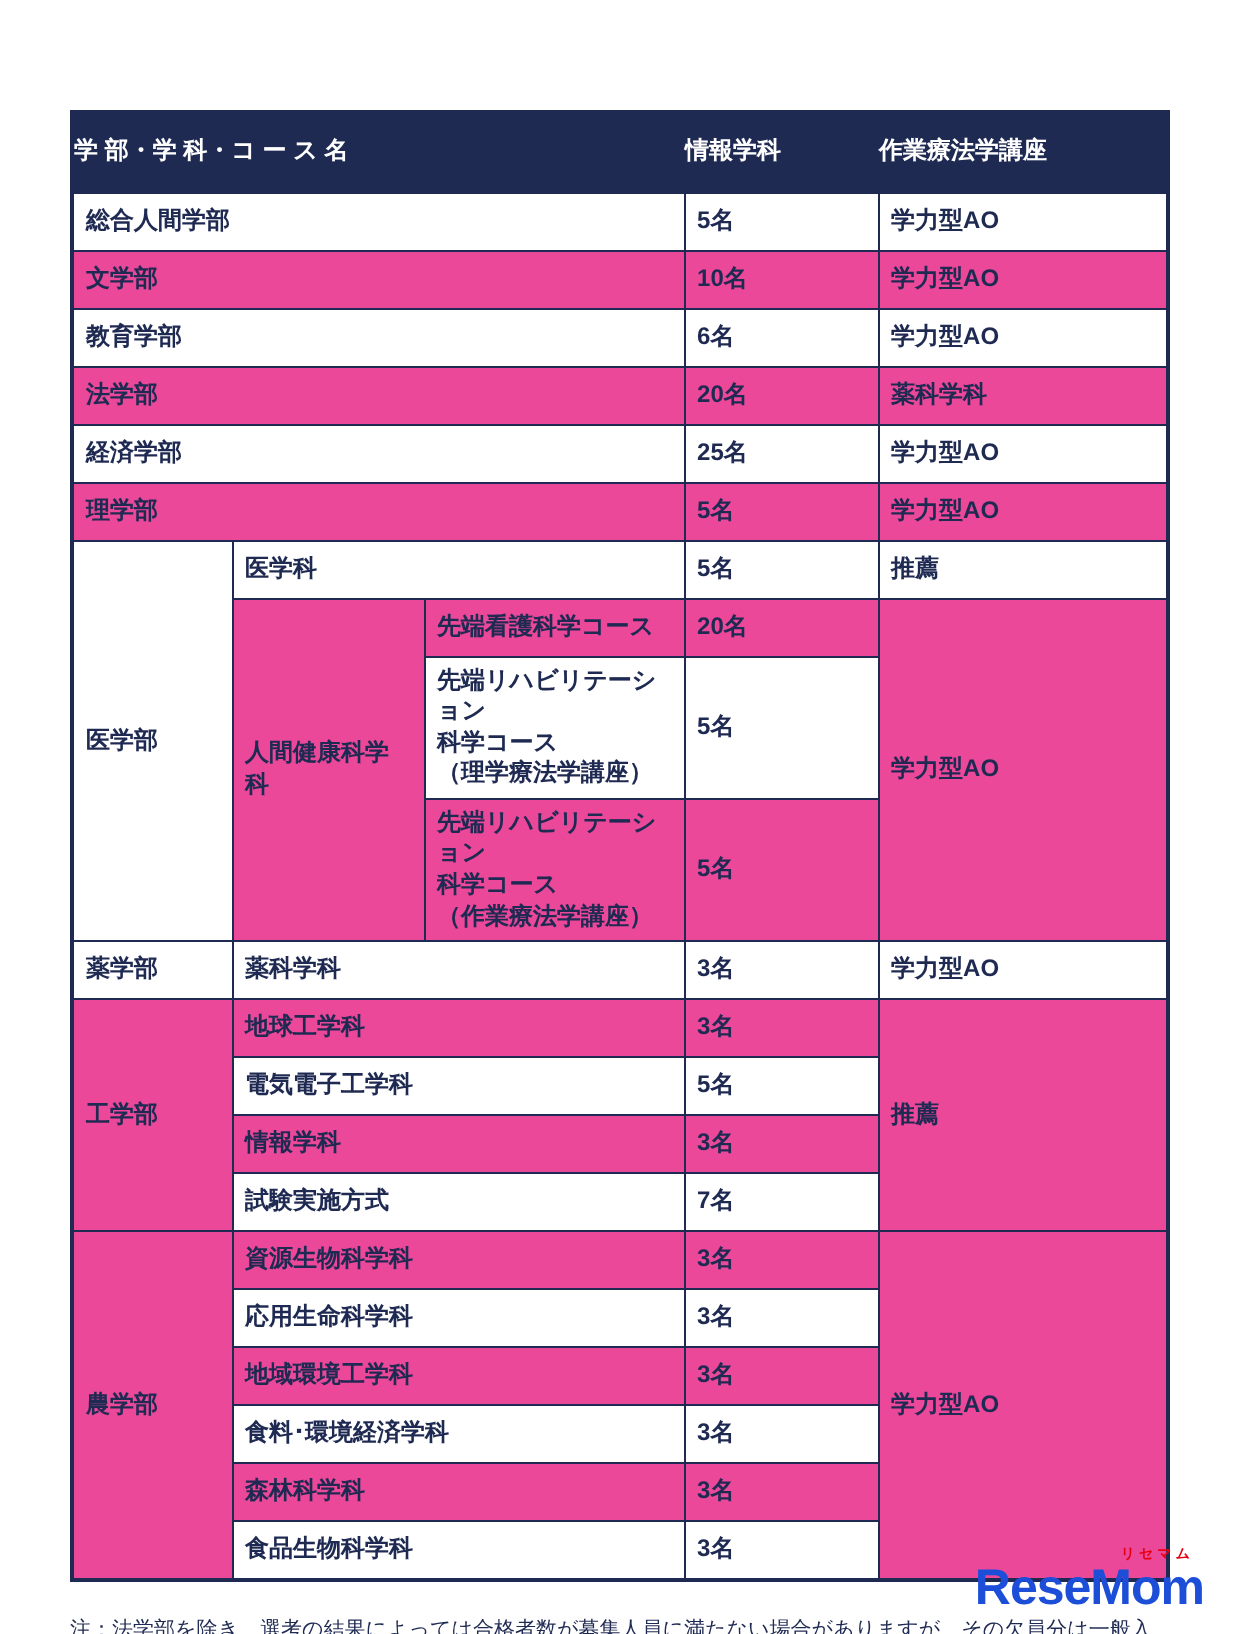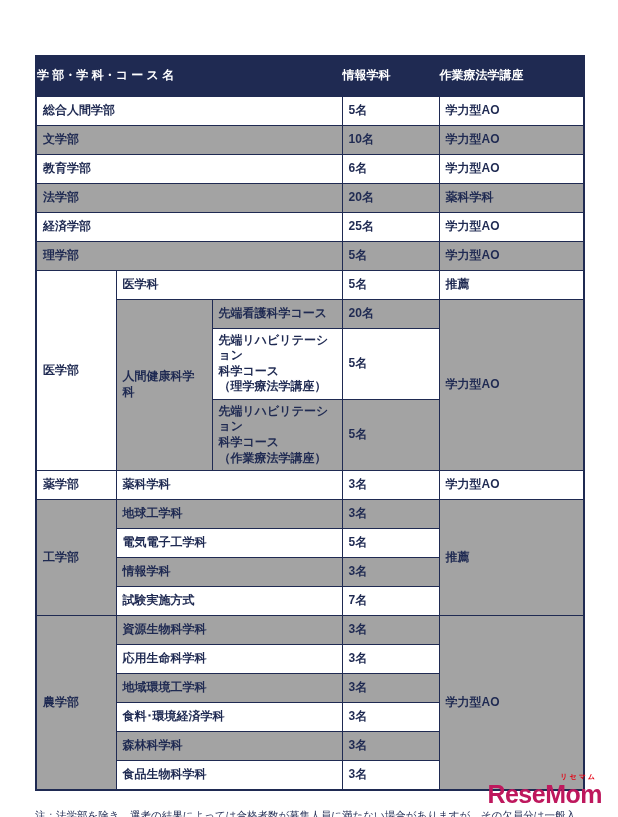--- a/index.html
+++ b/index.html
@@ -32,21 +32,21 @@
     color: #ffffff;
     height: 40px;
     text-align: left;
     font-size: 12px;
   }
   table.admission tbody tr { height: 29px; }
   table.admission td { padding: 4px 6px; margin-left: 44px; }
   td.left { text-align: left; padding-left: 9px; }
   td.center { text-align: left; }
   td.pre { white-space: pre-line; }
-  td.shaded { background: #a3a3a3; }
+  td.shaded { background: #ec4899; }
   td.vtop { vertical-align: top; padding-top: 8px; }
 
   .notes {
     display: flex;
     margin-top: 16px;
     width: 548px;
     font-size: 10.5px;
     line-height: 1.55;
     color: #1f2a52;
   }
@@ -63,21 +63,21 @@
   }
   .logo-kana {
     color: #e60012;
     font-size: 7px;
     letter-spacing: 2px;
     margin-right: 5px;
     margin-bottom: 1px;
     font-weight: bold;
   }
   .logo-text {
-    color: #be185d;
+    color: #1d4ed8;
     font-size: 25px;
     font-weight: bold;
     line-height: 0.95;
     letter-spacing: -0.5px;
   }
 </style>
 </head>
 <body>
 
 <div class="content">

